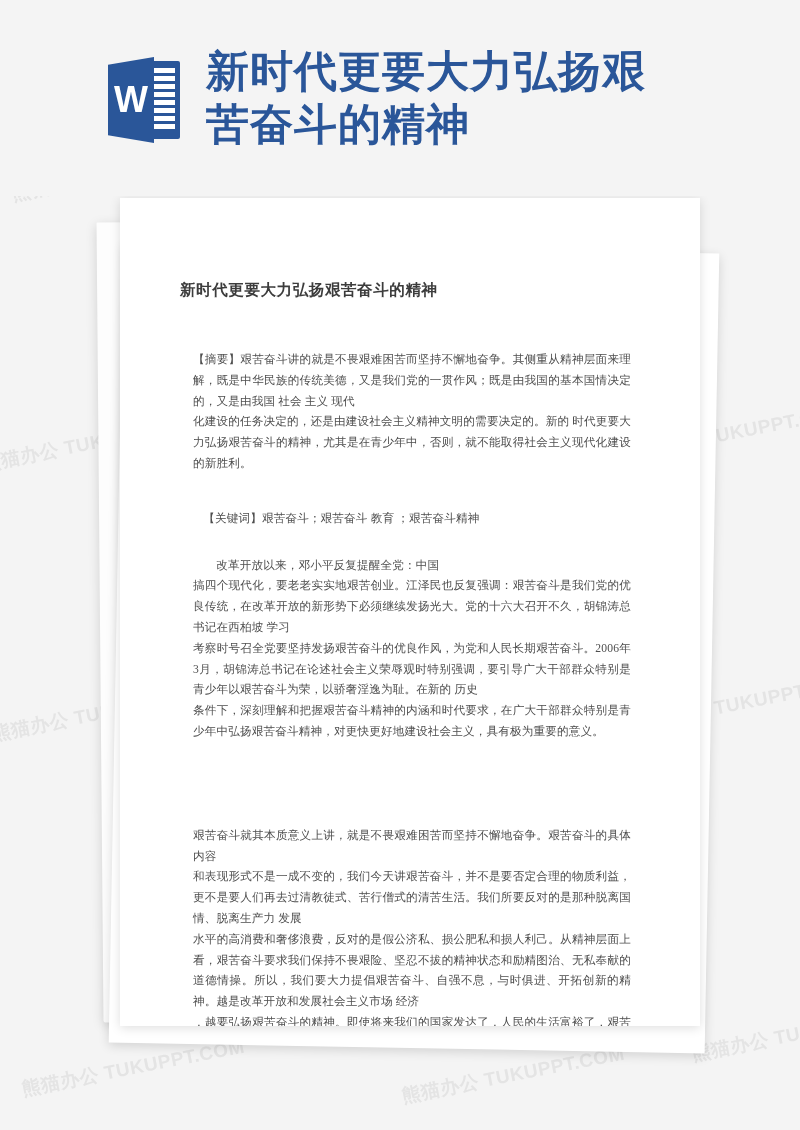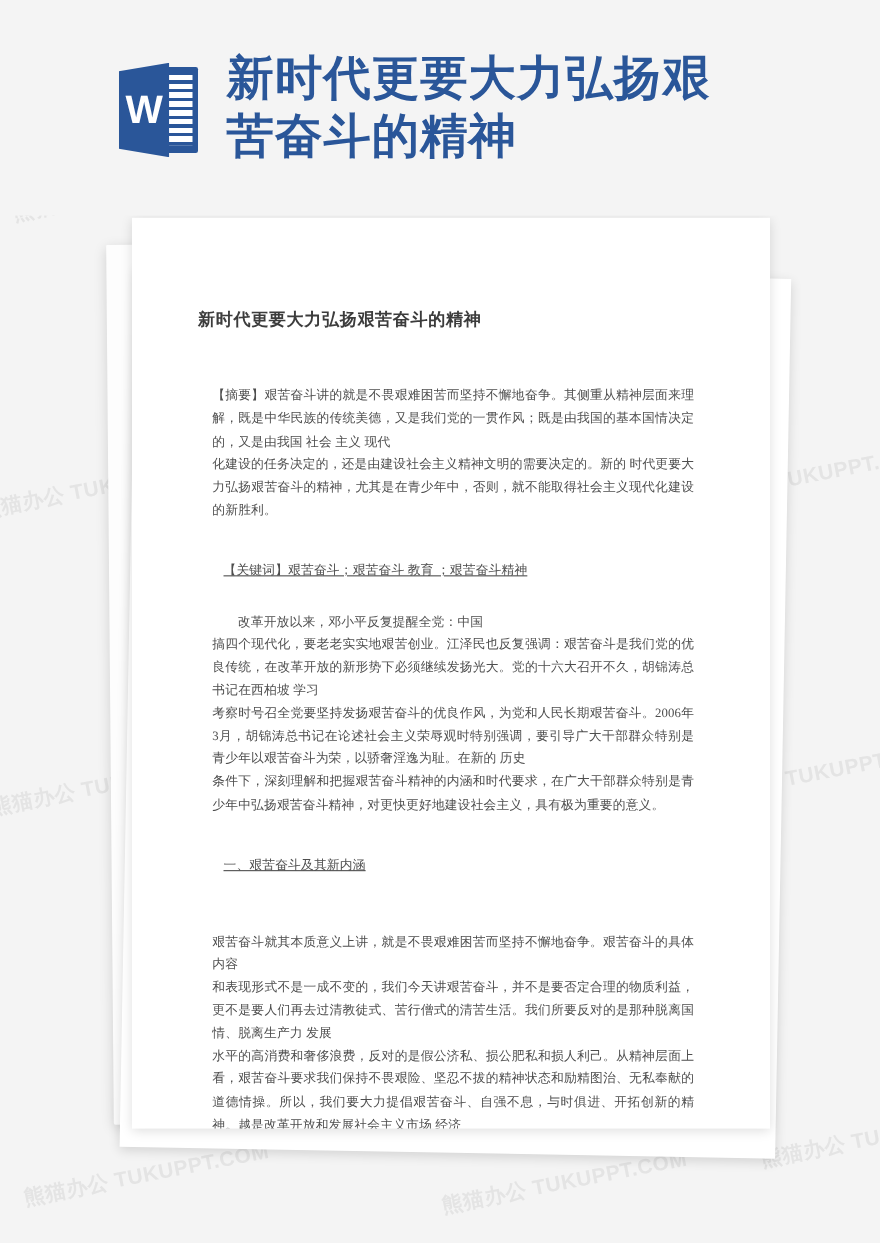--- a/index.html
+++ b/index.html
@@ -185,21 +185,20 @@
   .gap-md { height: 21px; }
   .gap-sm { height: 13px; }
   .indent { text-indent: 2em; }
   .heading-inline {
     font-size: 11.6px;
     line-height: 20.8px;
     color: #4e4e4e;
     text-indent: 2em;
     margin: 0;
     letter-spacing: 0.15px;
-    text-decoration: underline;
   }
 </style>
 </head>
 <body>
 
 <div class="pages">
   <div class="page-shadow-left"></div>
   <div class="page-shadow-back"></div>
   <div class="page-main"></div>
 </div>
@@ -210,21 +209,20 @@
   <p class="doc-p">【摘要】艰苦奋斗讲的就是不畏艰难困苦而坚持不懈地奋争。其侧重从精神层面来理解，既是中华民族的传统美德，又是我们党的一贯作风；既是由我国的基本国情决定的，又是由我国 社会 主义 现代
 化建设的任务决定的，还是由建设社会主义精神文明的需要决定的。新的 时代更要大力弘扬艰苦奋斗的精神，尤其是在青少年中，否则，就不能取得社会主义现代化建设的新胜利。</p>
   <div class="gap-md"></div>
   <p class="heading-inline">【关键词】艰苦奋斗；艰苦奋斗 教育 ；艰苦奋斗精神</p>
   <div class="gap-sm"></div>
   <p class="doc-p indent">改革开放以来，邓小平反复提醒全党：中国
 搞四个现代化，要老老实实地艰苦创业。江泽民也反复强调：艰苦奋斗是我们党的优良传统，在改革开放的新形势下必须继续发扬光大。党的十六大召开不久，胡锦涛总书记在西柏坡 学习
 考察时号召全党要坚持发扬艰苦奋斗的优良作风，为党和人民长期艰苦奋斗。2006年3月，胡锦涛总书记在论述社会主义荣辱观时特别强调，要引导广大干部群众特别是青少年以艰苦奋斗为荣，以骄奢淫逸为耻。在新的 历史
 条件下，深刻理解和把握艰苦奋斗精神的内涵和时代要求，在广大干部群众特别是青少年中弘扬艰苦奋斗精神，对更快更好地建设社会主义，具有极为重要的意义。</p>
   <div class="gap-md"></div>
-  <p class="heading-inline">一、艰苦奋斗及其新内涵</p>
   <div class="gap-lg"></div>
   <p class="doc-p">艰苦奋斗就其本质意义上讲，就是不畏艰难困苦而坚持不懈地奋争。艰苦奋斗的具体 内容
 和表现形式不是一成不变的，我们今天讲艰苦奋斗，并不是要否定合理的物质利益，更不是要人们再去过清教徒式、苦行僧式的清苦生活。我们所要反对的是那种脱离国情、脱离生产力 发展
 水平的高消费和奢侈浪费，反对的是假公济私、损公肥私和损人利己。从精神层面上看，艰苦奋斗要求我们保持不畏艰险、坚忍不拔的精神状态和励精图治、无私奉献的道德情操。所以，我们要大力提倡艰苦奋斗、自强不息，与时俱进、开拓创新的精神。越是改革开放和发展社会主义市场 经济
 ，越要弘扬艰苦奋斗的精神。即使将来我们的国家发达了，人民的生活富裕了，艰苦奋斗的精神也不能丢。那种认为艰苦奋斗是老一套、已经过时了的想法是错误的，也是很有害的。</p>
   <div class="gap-md"></div>
 
 </div>
 
 <div class="header">

